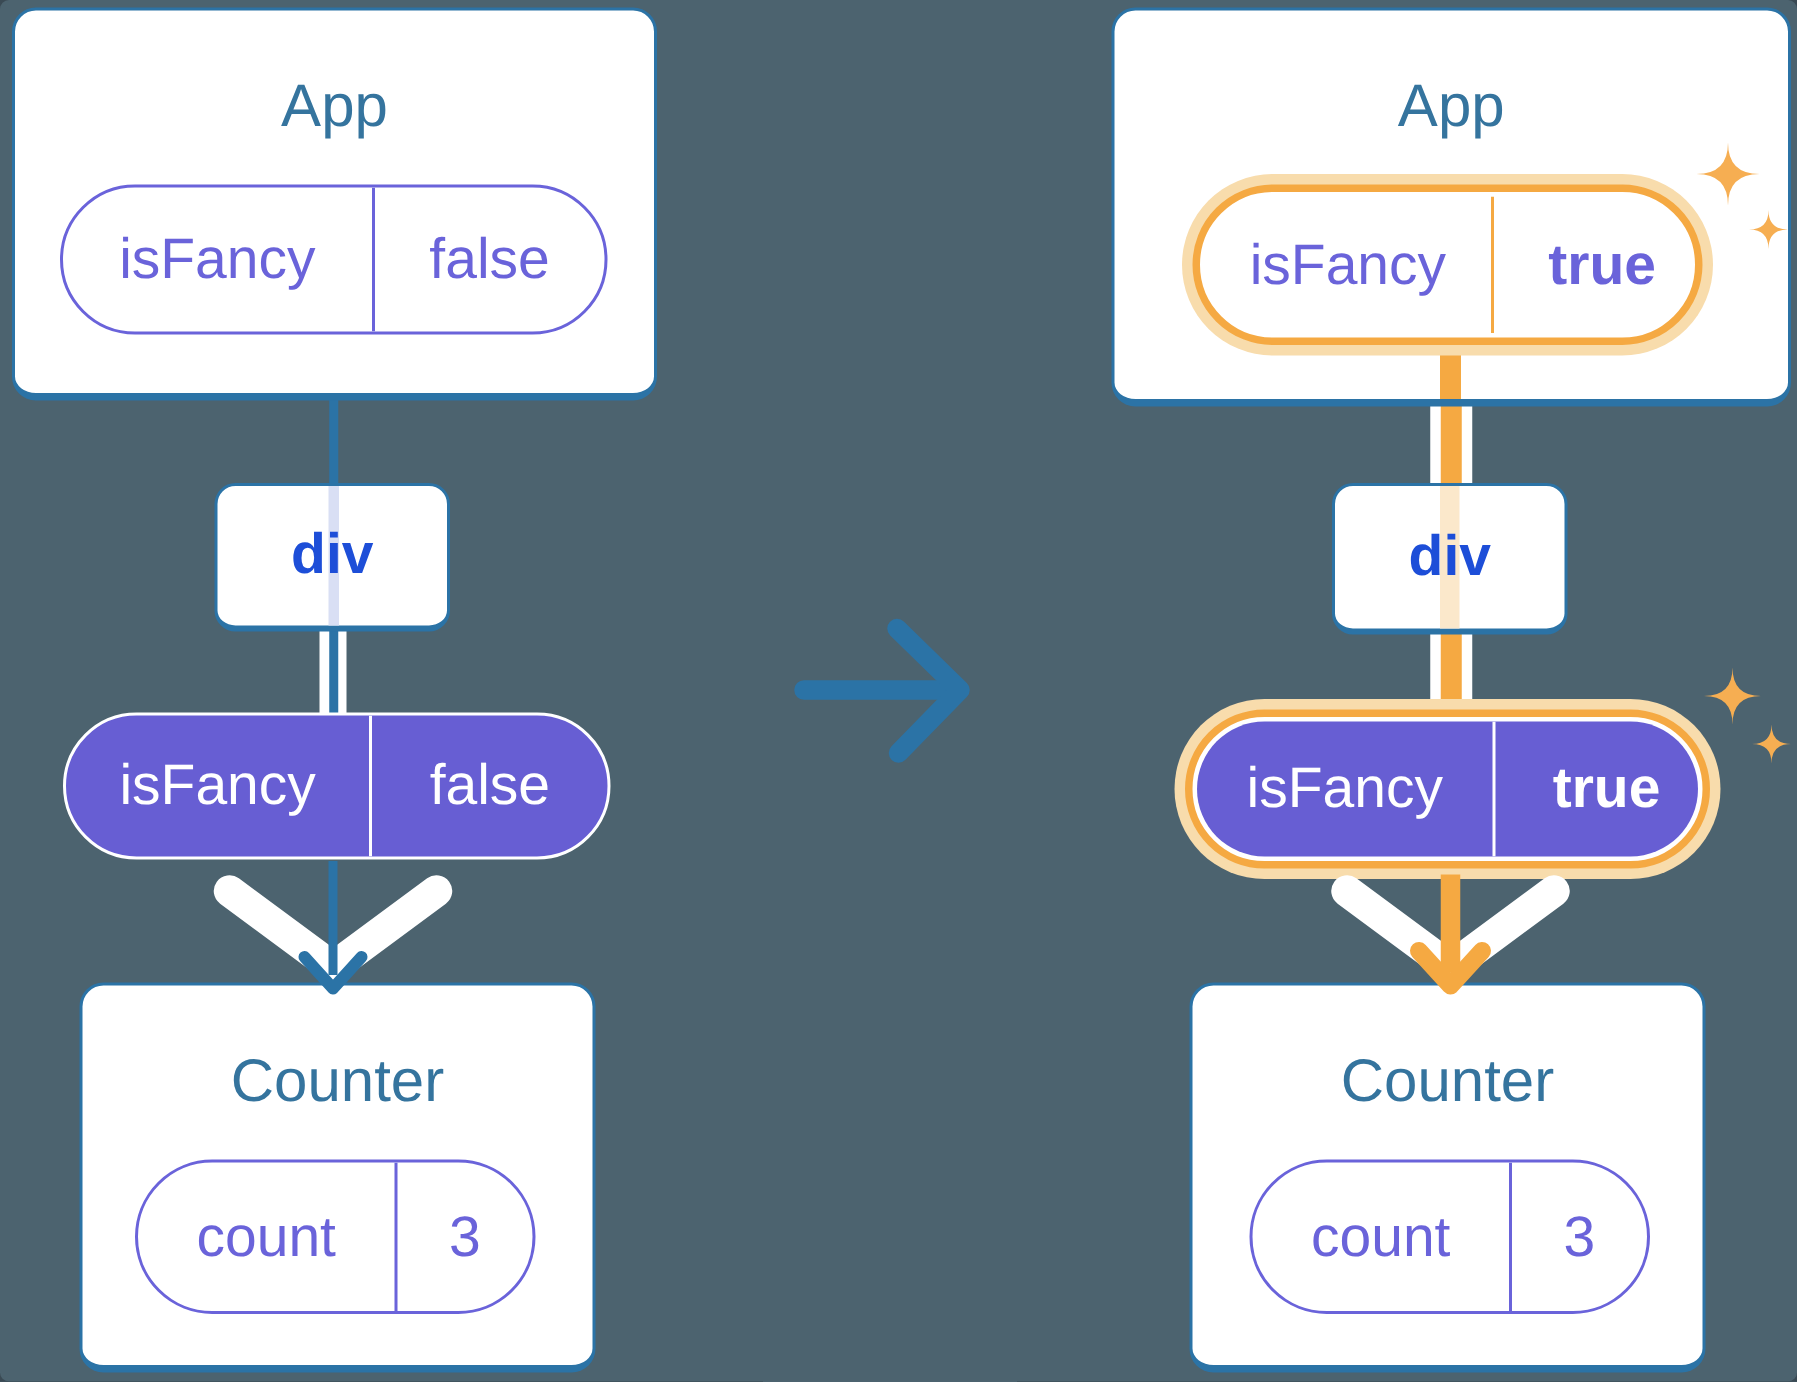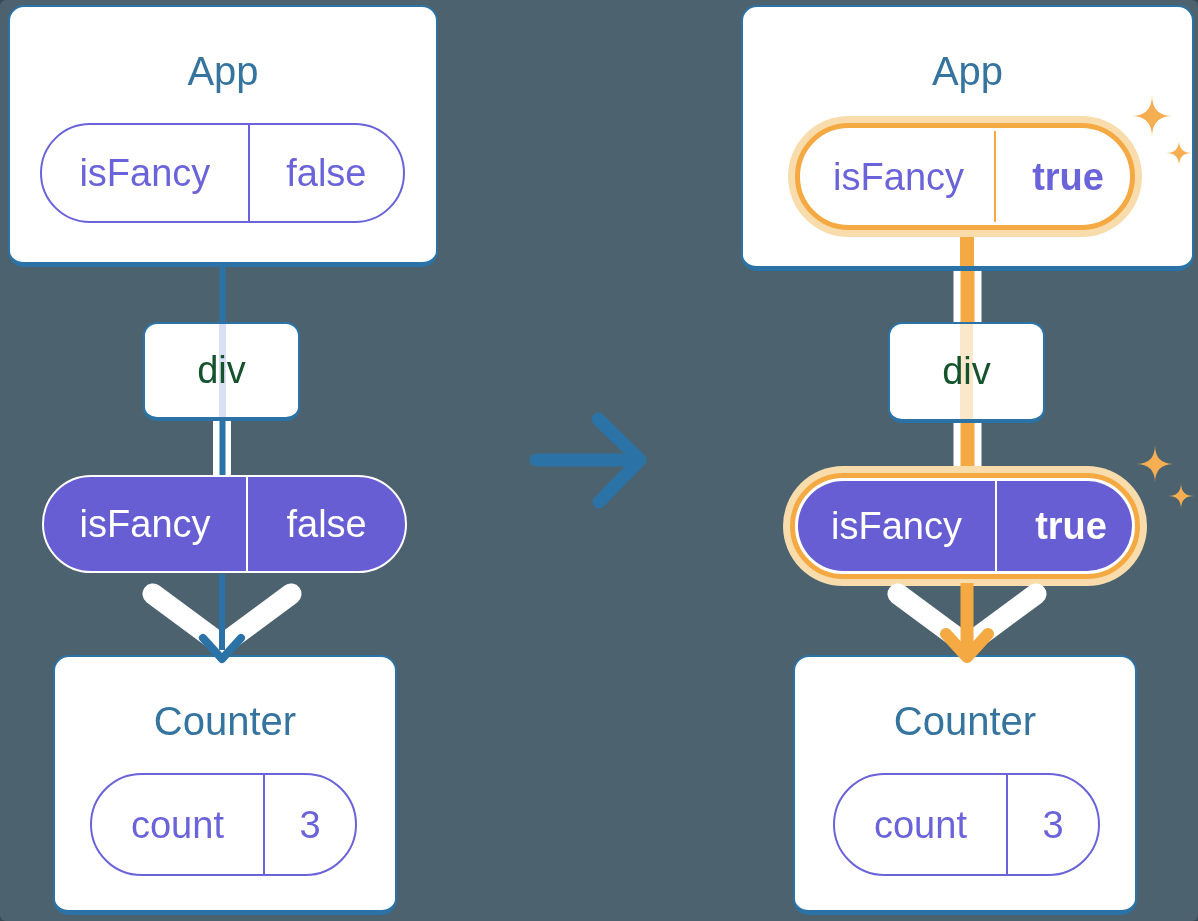--- a/index.html
+++ b/index.html
@@ -21,21 +21,21 @@
     position:absolute; left:0; right:0; top:44px;
     text-align:center; color:#35749E;
     font-size:40px; font-weight:500; line-height:1;
   }
   .div-node {
     position:absolute; background:#fff;
     border:2px solid #2B73A6; border-bottom-width:4px;
     border-radius:14px;
     display:flex; align-items:center; justify-content:center;
   }
-  .node-label { position:relative; z-index:2; color:#14532d; font-size:38px; font-weight:400; }
+  .node-label { position:relative; z-index:2; color:#1d4ed8; font-size:38px; font-weight:700; }
   .node-stripe { position:absolute; top:0; bottom:0; z-index:1; }
   .stripe-lavender { left:74px; width:7px; background:#D9DFF4; }
   .stripe-peach   { left:70px; width:13px; background:#FBE8CB; }
 
   
   .pill {
     position:absolute; border-radius:999px;
     display:grid; align-items:stretch;
     font-size:38px; line-height:1; overflow:hidden;
   }

